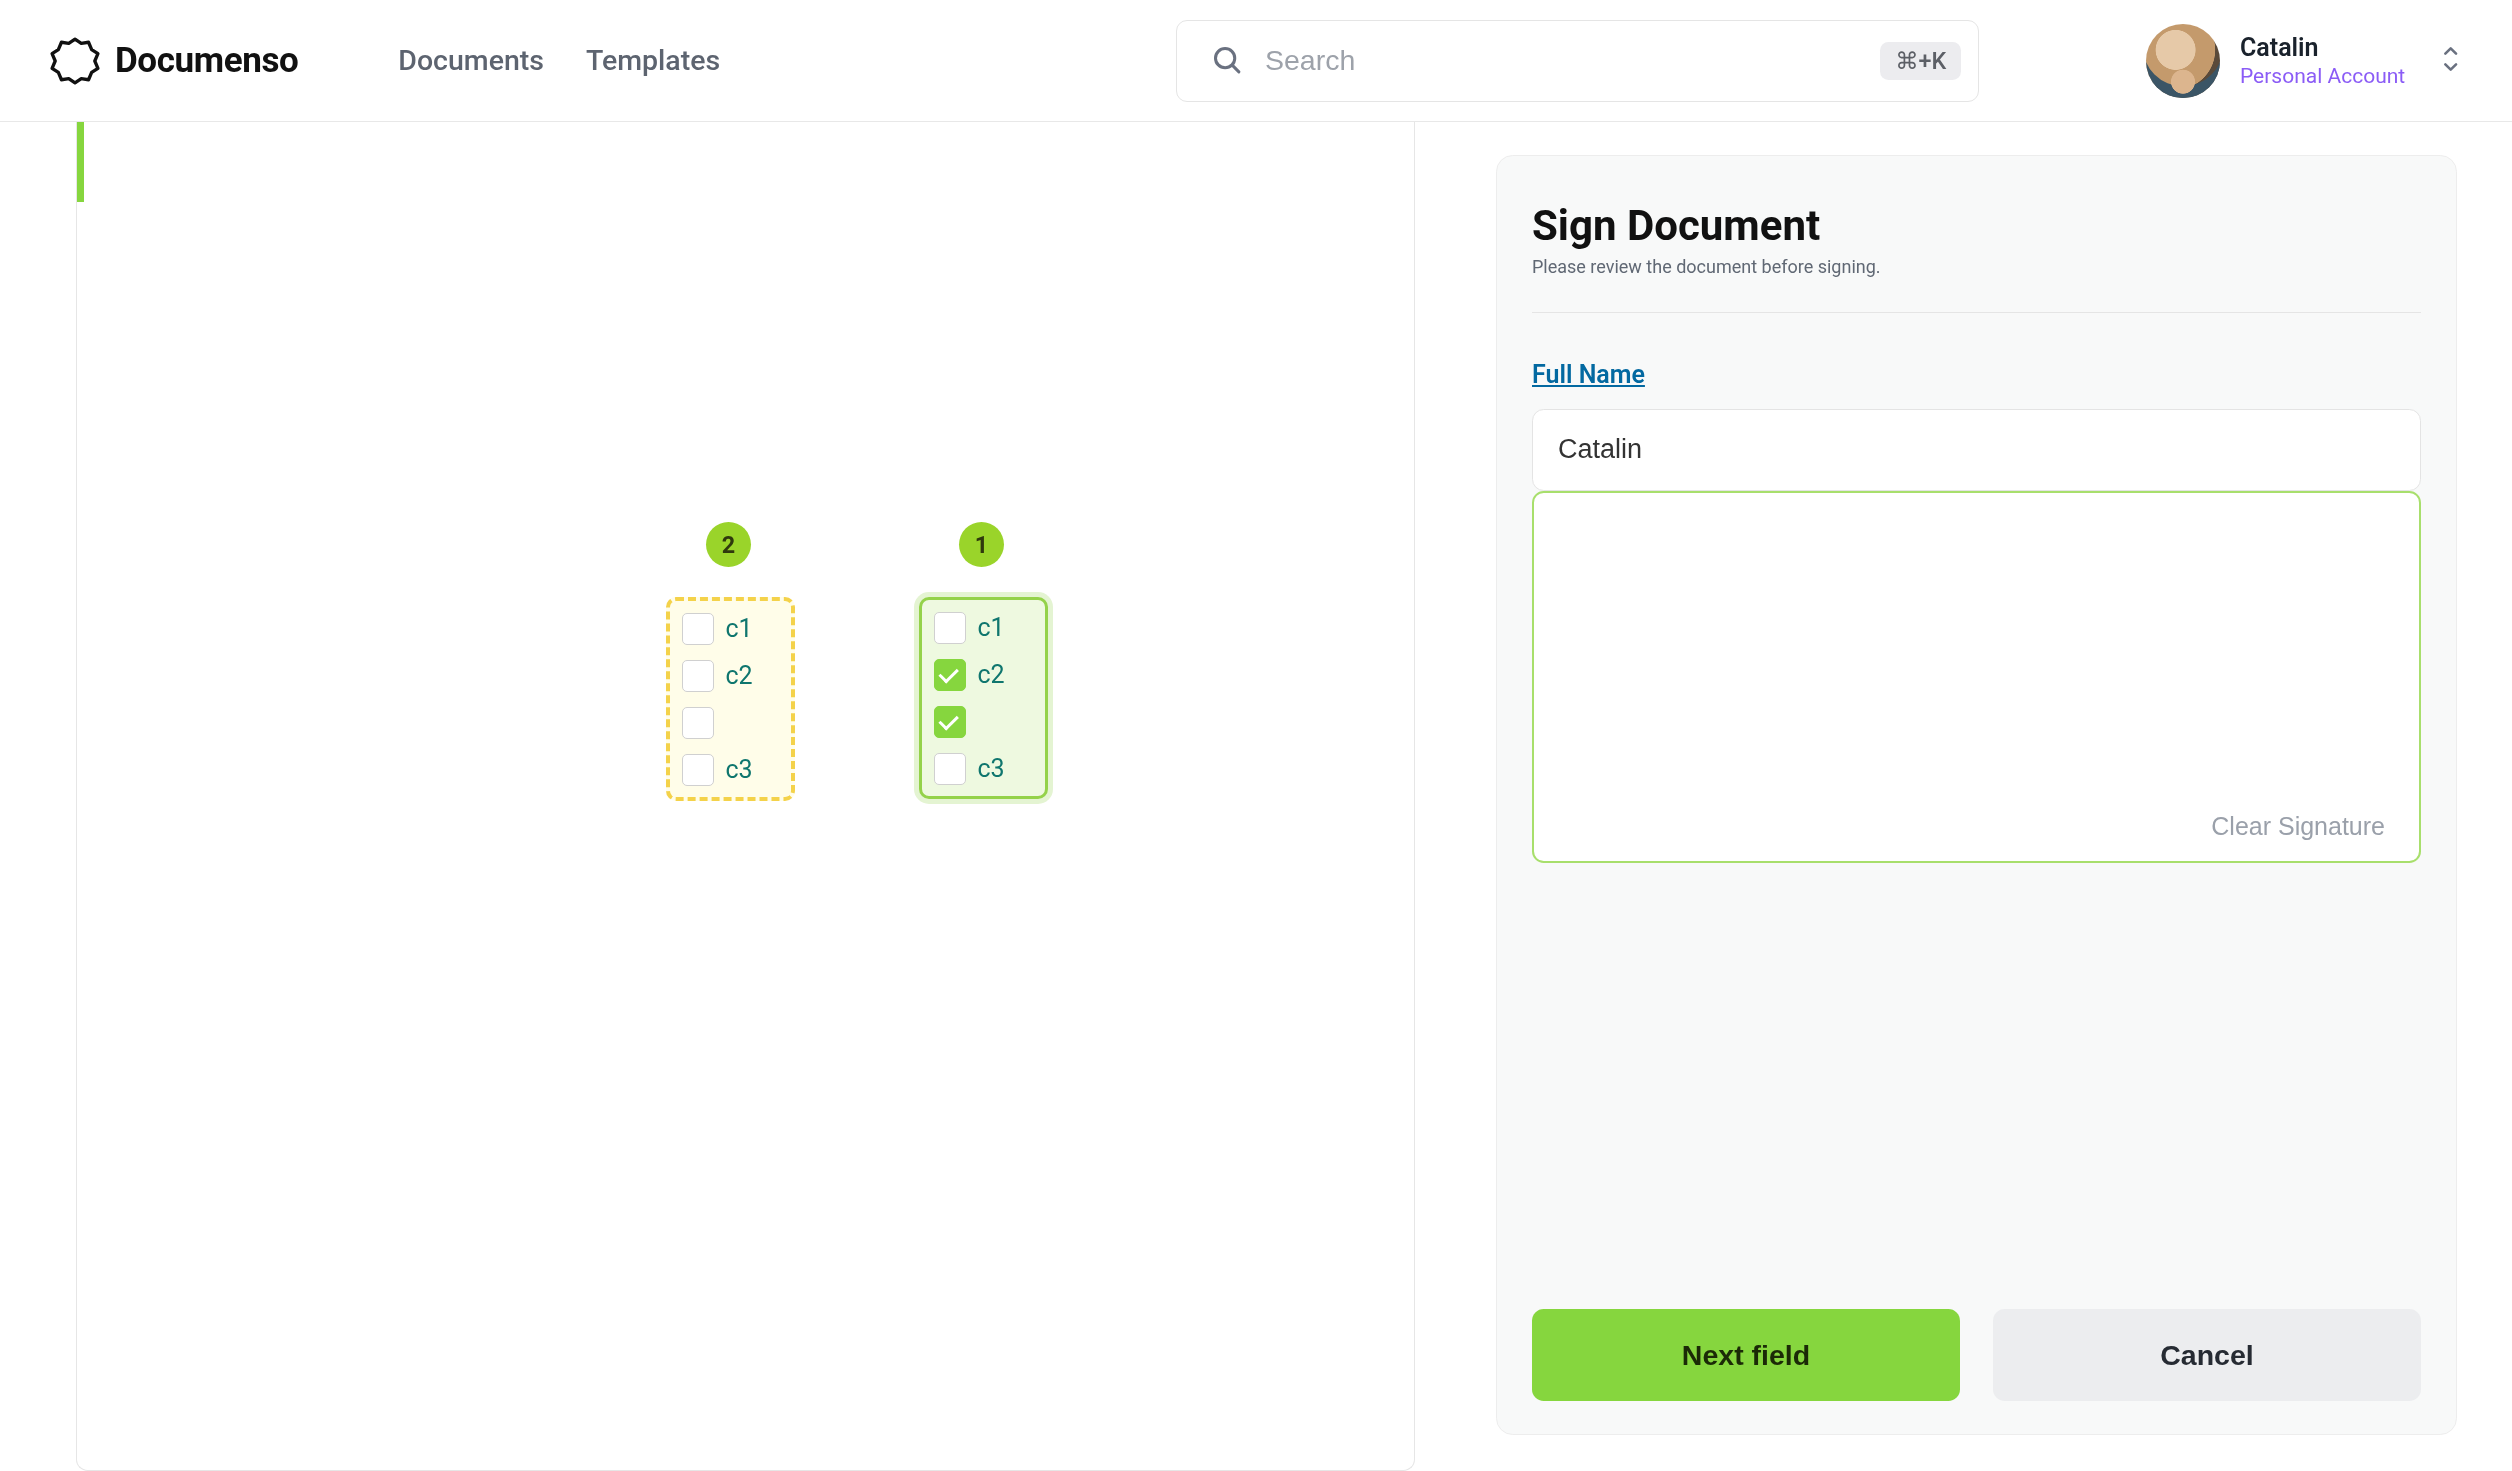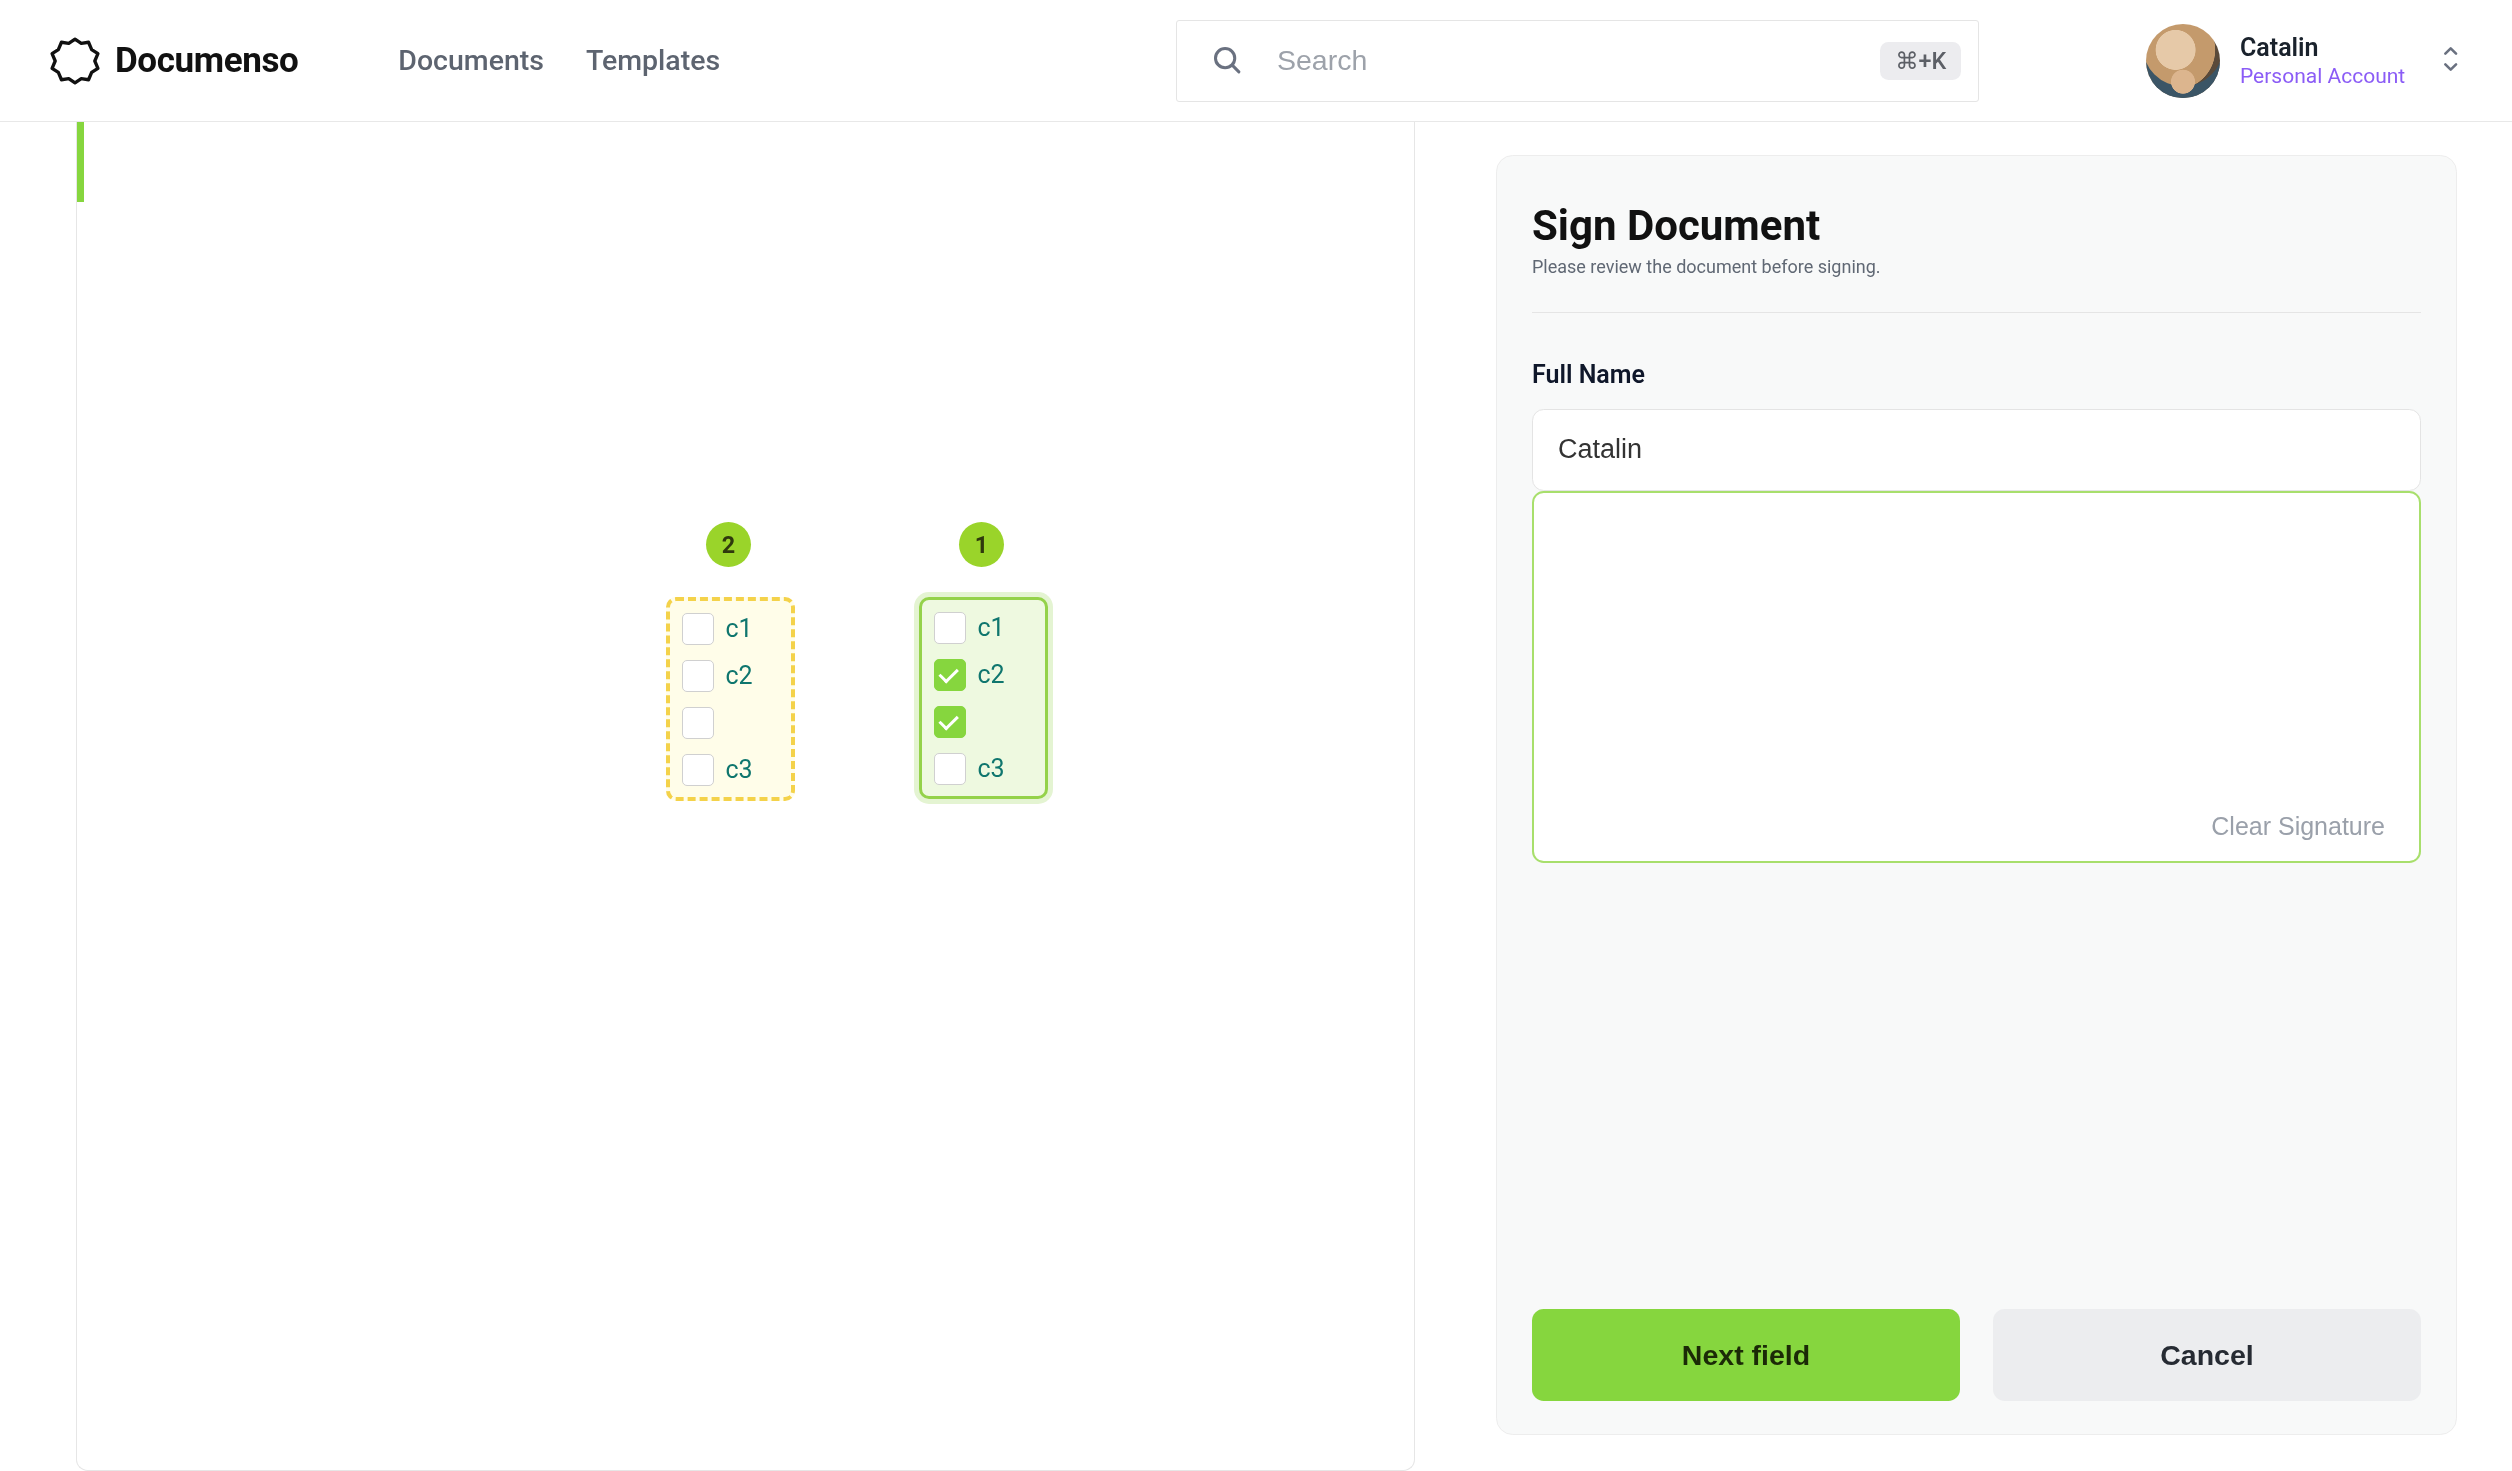--- a/index.html
+++ b/index.html
@@ -38,25 +38,25 @@
     font-size: 28.5px;
     font-weight: 500;
     color: #5d6470;
     cursor: pointer;
   }
   .search-wrap {
     margin-left: auto;
     width: 803px;
     height: 82px;
     border: 1.7px solid #e5e5e5;
-    border-radius: 3px;
+    border-radius: 11px;
     display: flex;
     align-items: center;
     padding: 0 16.7px 0 33px;
-    gap: 34px;
+    gap: 22px;
     background: #fff;
   }
   .search-wrap svg { flex: 0 0 auto; }
   .search-input {
     flex: 1;
     border: none;
     outline: none;
     font-size: 28.5px;
     color: #333;
     background: transparent;
@@ -211,22 +211,23 @@
     margin-top: 6px;
   }
   .panel-hr {
     height: 0.8px;
     background: #e5e5e5;
     margin: 35px 0 47px 0;
   }
   .form-label {
     font-size: 25px;
     font-weight: 600;
-    color: #0f172a;
+    color: #0369a1;
     margin-bottom: 20px;
+    text-decoration: underline;
   }
   .text-input {
     width: 100%;
     height: 82px;
     border: 1.7px solid #e4e4e4;
     border-radius: 11.7px;
     background: #fff;
     padding: 0 25px;
     font-size: 27px;
     color: #333;

